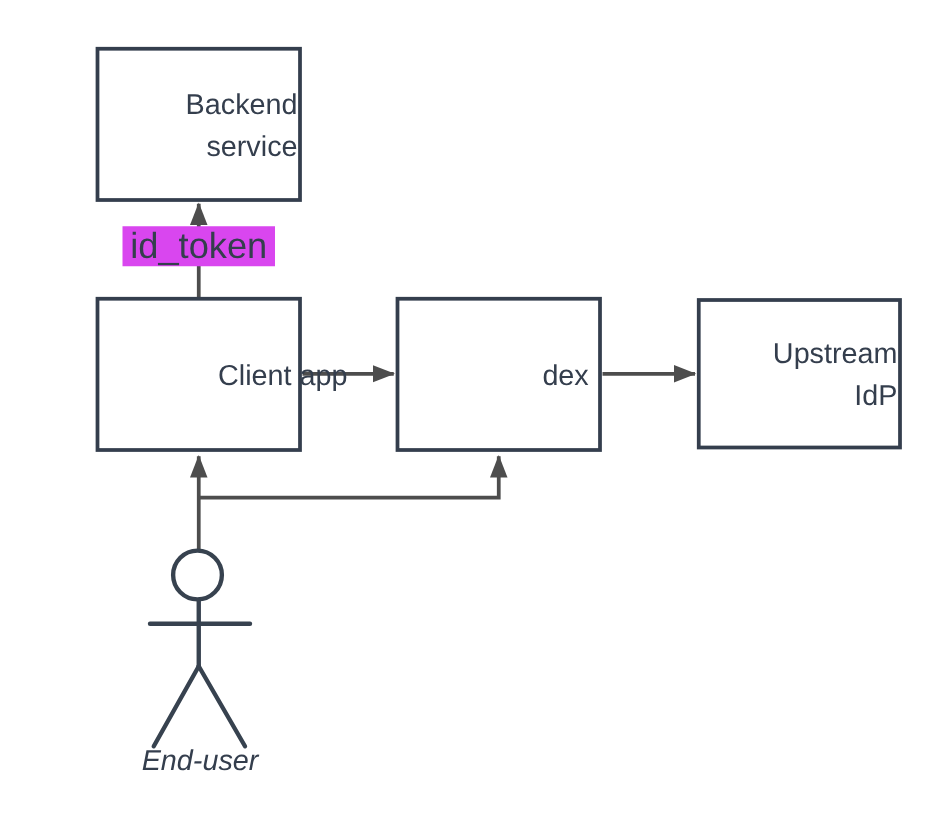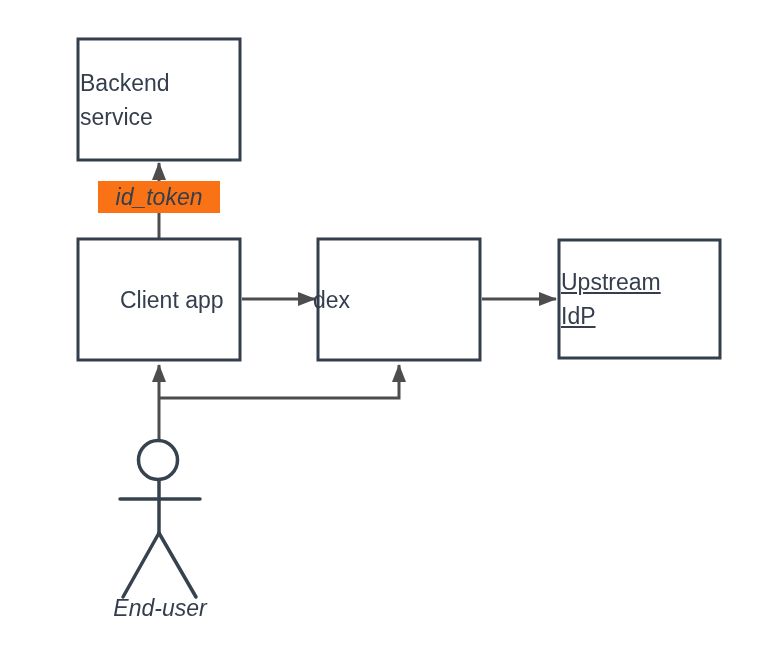--- a/index.html
+++ b/index.html
@@ -17,42 +17,41 @@
   }
   .canvas svg {
     position: absolute;
     left: 0;
     top: 0;
   }
   .node-label {
     position: absolute;
     display: flex;
     flex-direction: column;
-    align-items: flex-start;
+    align-items: flex-end;
     justify-content: center;
     text-align: center;
     color: #343e4d;
     font-size: 23px;
     line-height: 34px;
     pointer-events: none;
   }
   .node-label span { display: block; }
   .edge-label {
     position: absolute;
     left: 98px;
     top: 181px;
     width: 122px;
     height: 32px;
     display: flex;
     align-items: center;
     justify-content: center;
-    background: #f97316;
+    background: #d946ef;
     color: #343e4d;
-    font-size: 23px;
-    font-style: italic;
+    font-size: 29px;
   }
   .actor-label {
     position: absolute;
     left: 88px;
     top: 595px;
     width: 144px;
     text-align: center;
     color: #343e4d;
     font-size: 23px;
     font-style: italic;
@@ -105,21 +104,21 @@
   </div>
 
   <div class="node-label" style="left:80px; top:241px; width:158px; height:117px;margin-left:40px;">
     <span>Client app</span>
   </div>
 
   <div class="node-label" style="left:313px; top:241px; width:158px; height:117px;">
     <span>dex</span>
   </div>
 
-  <div class="node-label" style="left:561px; top:242px; width:157px; height:114px;text-decoration:underline;">
+  <div class="node-label" style="left:561px; top:242px; width:157px; height:114px;">
     <span>Upstream</span>
     <span>IdP</span>
   </div>
 
   <div class="edge-label">id_token</div>
 
   <div class="actor-label">End-user</div>
 
 </div>
 

